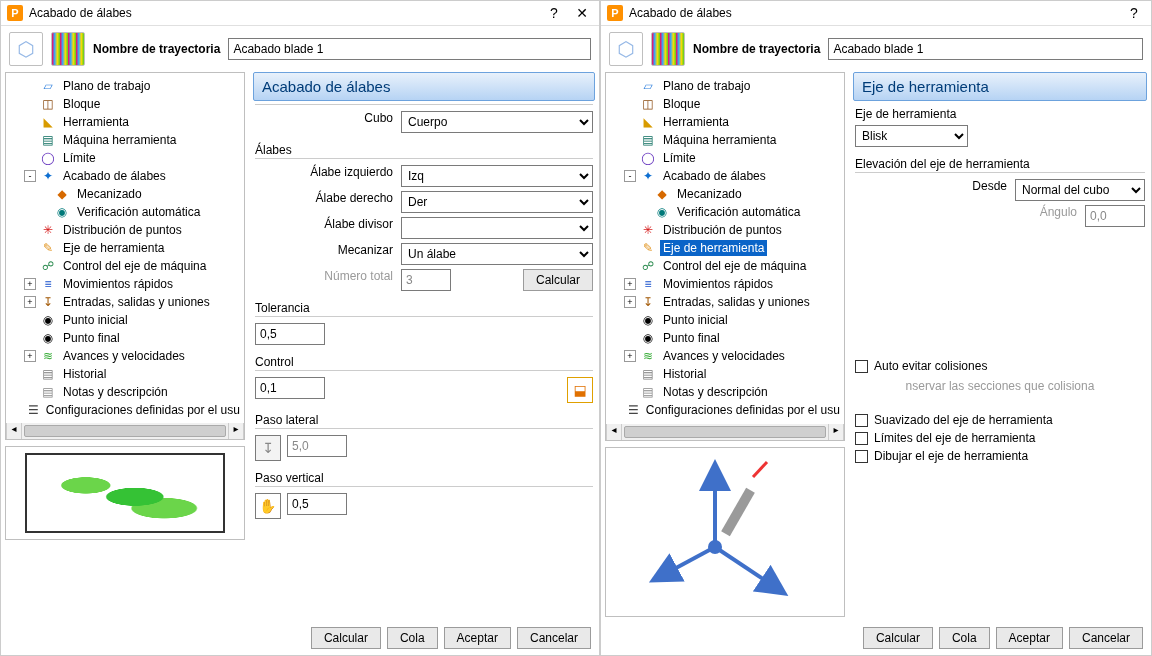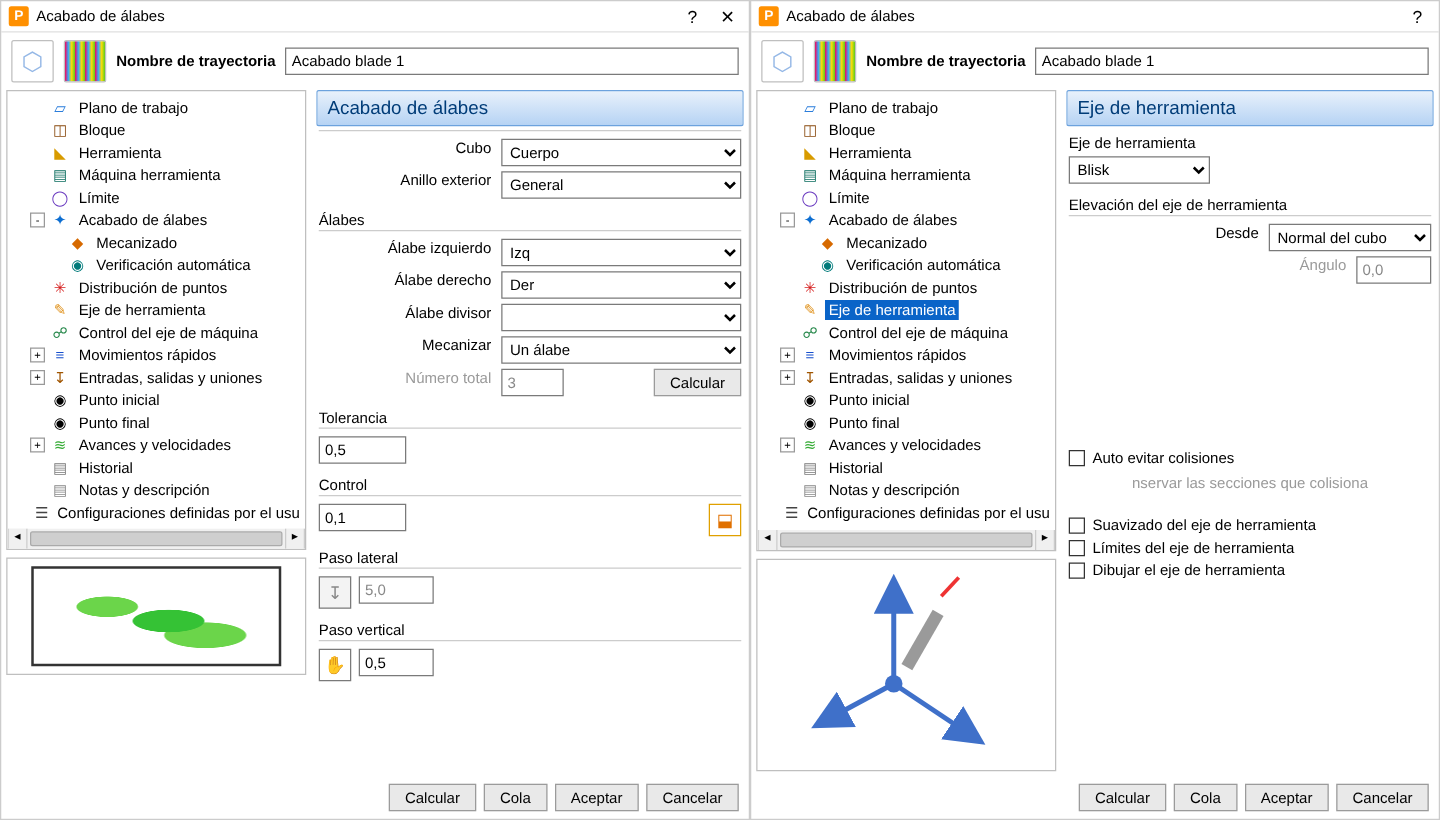--- a/index.html
+++ b/index.html
@@ -369,24 +369,20 @@
       <div class="rightpane">
         <div class="panehead">Acabado de álabes</div>
         <div class="panebody">
 
           <div class="grp">
             <div class="gline"></div>
             <div class="formrow wide">
               <span class="flab">Cubo</span>
               <select class="combo" style="flex:1"><option>Cuerpo</option></select>
             </div>
-            <div class="formrow wide">
-              <span class="flab">Anillo exterior</span>
-              <select class="combo" style="flex:1"><option>General</option></select>
-            </div>
           </div>
 
           <div class="grp">
             <div class="glabel">Álabes</div>
             <div class="gline"></div>
             <div class="formrow wide">
               <span class="flab">Álabe izquierdo</span>
               <select class="combo" style="flex:1"><option>Izq</option></select>
             </div>
             <div class="formrow wide">

